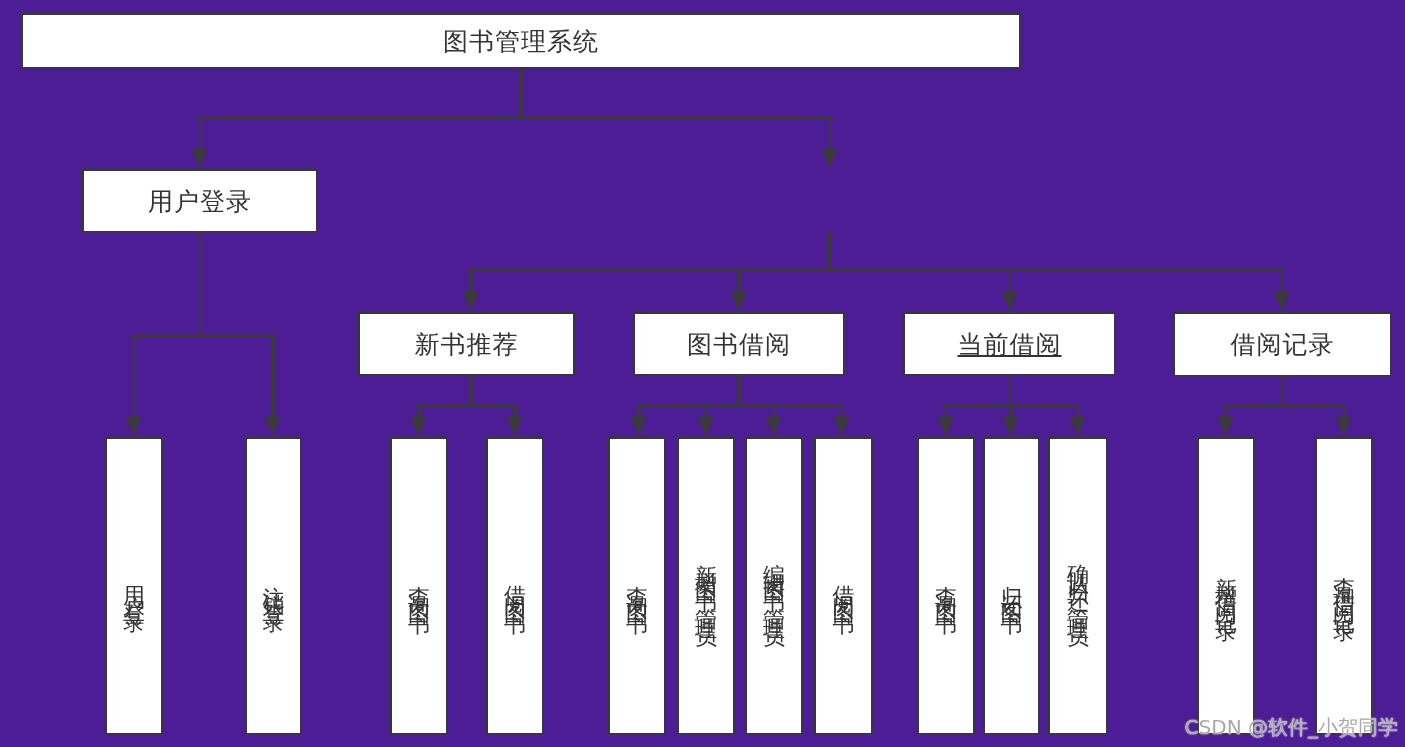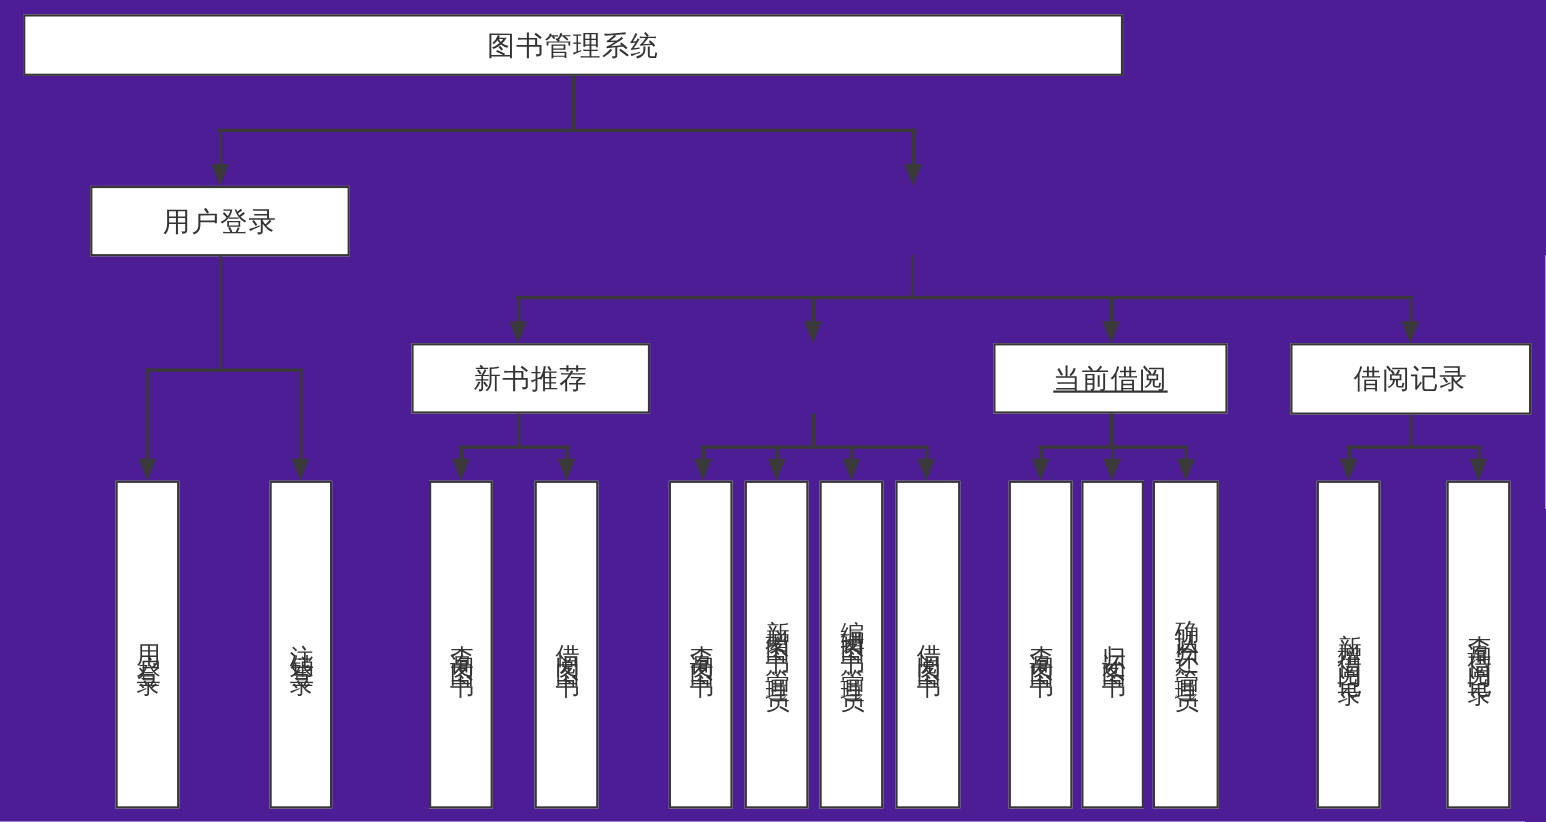--- a/index.html
+++ b/index.html
@@ -65,21 +65,22 @@
   <div class="ln h" style="left:469px; top:269px; width:815px;"></div>
   <div class="ln v" style="left:470px; top:269px; height:28px;"></div>
   <div class="ah" style="left:463px; top:292px;"></div>
   <div class="ln v" style="left:738px; top:269px; height:28px;"></div>
   <div class="ah" style="left:731px; top:292px;"></div>
   <div class="ln v" style="left:1009px; top:269px; height:28px;"></div>
   <div class="ah" style="left:1002px; top:292px;"></div>
   <div class="ln v" style="left:1281px; top:269px; height:28px;"></div>
   <div class="ah" style="left:1274px; top:292px;"></div>
 
-  <div class="box" style="left:374px; top:312px; width:217px; height:64px;">新书推荐</div>
+  <div class="box" style="left:358px; top:312px; width:217px; height:64px;">新书推荐</div>
+  <div class="box" style="left:633px; top:312px; width:212px; height:64px;">图书借阅</div>
   <div class="box" style="left:903px; top:312px; width:213px; height:64px;text-decoration:underline;">当前借阅</div>
   <div class="box" style="left:1173px; top:312px; width:219px; height:65px;">借阅记录</div>
 
   <div class="ln v" style="left:470px; top:376px; height:32px;"></div>
   <div class="ln h" style="left:417px; top:405px; width:100px;"></div>
   <div class="ln v" style="left:418px; top:405px; height:16px;"></div>
   <div class="ah" style="left:411px; top:417px;"></div>
   <div class="ln v" style="left:514px; top:405px; height:16px;"></div>
   <div class="ah" style="left:507px; top:417px;"></div>
 
@@ -147,14 +148,15 @@
     <span class="vtext">确认归还（管理员）</span>
   </div>
 
   <div class="leaf" style="left:1197px; width:58px;">
     <span class="vtext">新增借阅记录</span>
   </div>
   <div class="leaf" style="left:1315px; width:58px;">
     <span class="vtext">查询借阅记录</span>
   </div>
 
+  <div class="watermark">CSDN @软件_小贺同学</div>
 
 </div>
 
 </body></html>

